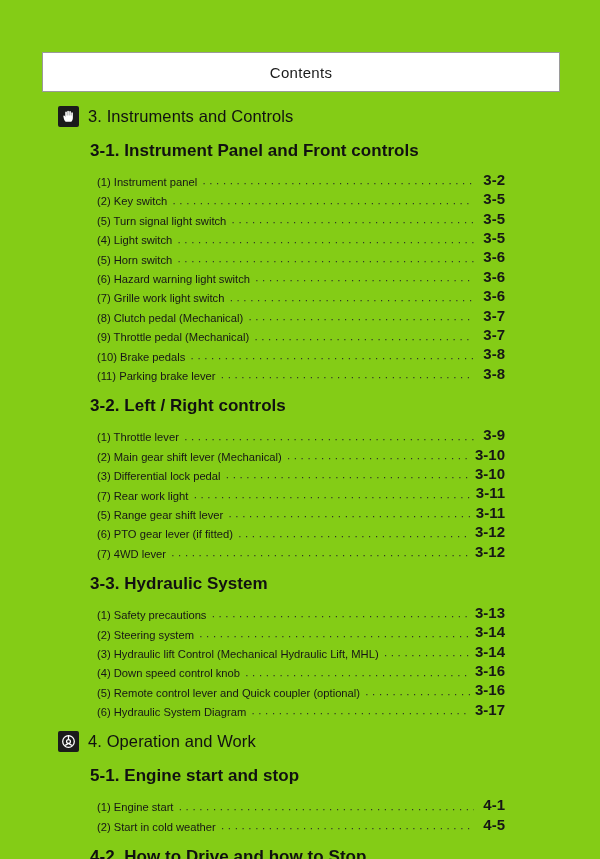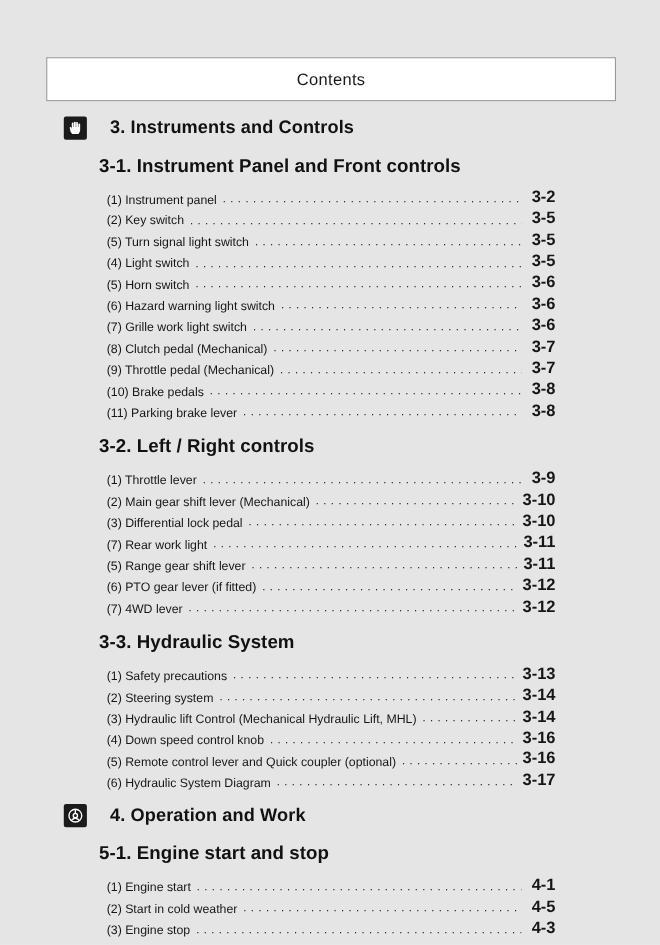--- a/index.html
+++ b/index.html
@@ -15,21 +15,21 @@
     color: #111111;
     overflow: hidden;
     position: relative;
   }
 
   .page {
     position: relative;
     width: 600px;
     height: 859px;
     box-sizing: border-box;
-    background: #e5e5e5;
+    background: #84cc16;
   }
 
   
   .contents-box {
     position: absolute;
     left: 42px;
     top: 52px;
     width: 516px;
     height: 38px;
     border: 1px solid #9a9a9a;
@@ -68,25 +68,24 @@
     border-radius: 2px;
     display: inline-flex;
     align-items: center;
     justify-content: center;
     flex: 0 0 auto;
     margin-right: 9px;
   }
   .chapter-icon svg { display: block; }
   .chapter-title {
     font-size: 16.5px;
-    font-weight: bold;
+    font-weight: normal;
     color: #111111;
     letter-spacing: 0.1px;
     white-space: nowrap;
-    margin-left: 12px;
   }
 
   
   .section-title {
     margin-left: 90px;
     margin-top: 14px;
     margin-bottom: 8px;
     font-size: 17px;
     font-weight: bold;
     color: #111111;
@@ -307,25 +306,20 @@
         <li class="entry">
           <span class="entry-label">(1) Engine start</span>
           <span class="entry-dots"></span>
           <span class="entry-page">4-1</span>
         </li>
         <li class="entry">
           <span class="entry-label">(2) Start in cold weather</span>
           <span class="entry-dots"></span>
           <span class="entry-page">4-5</span>
         </li>
-        <li class="entry">
-          <span class="entry-label">(3) Engine stop</span>
-          <span class="entry-dots"></span>
-          <span class="entry-page">4-3</span>
-        </li>
       </ul>
       <div class="section-title">4-2. How to Drive and how to Stop</div>
       <ul class="entries">
         <li class="entry"></li>
       </ul>
     </div>
 
 </div>
 
 </body></html>

